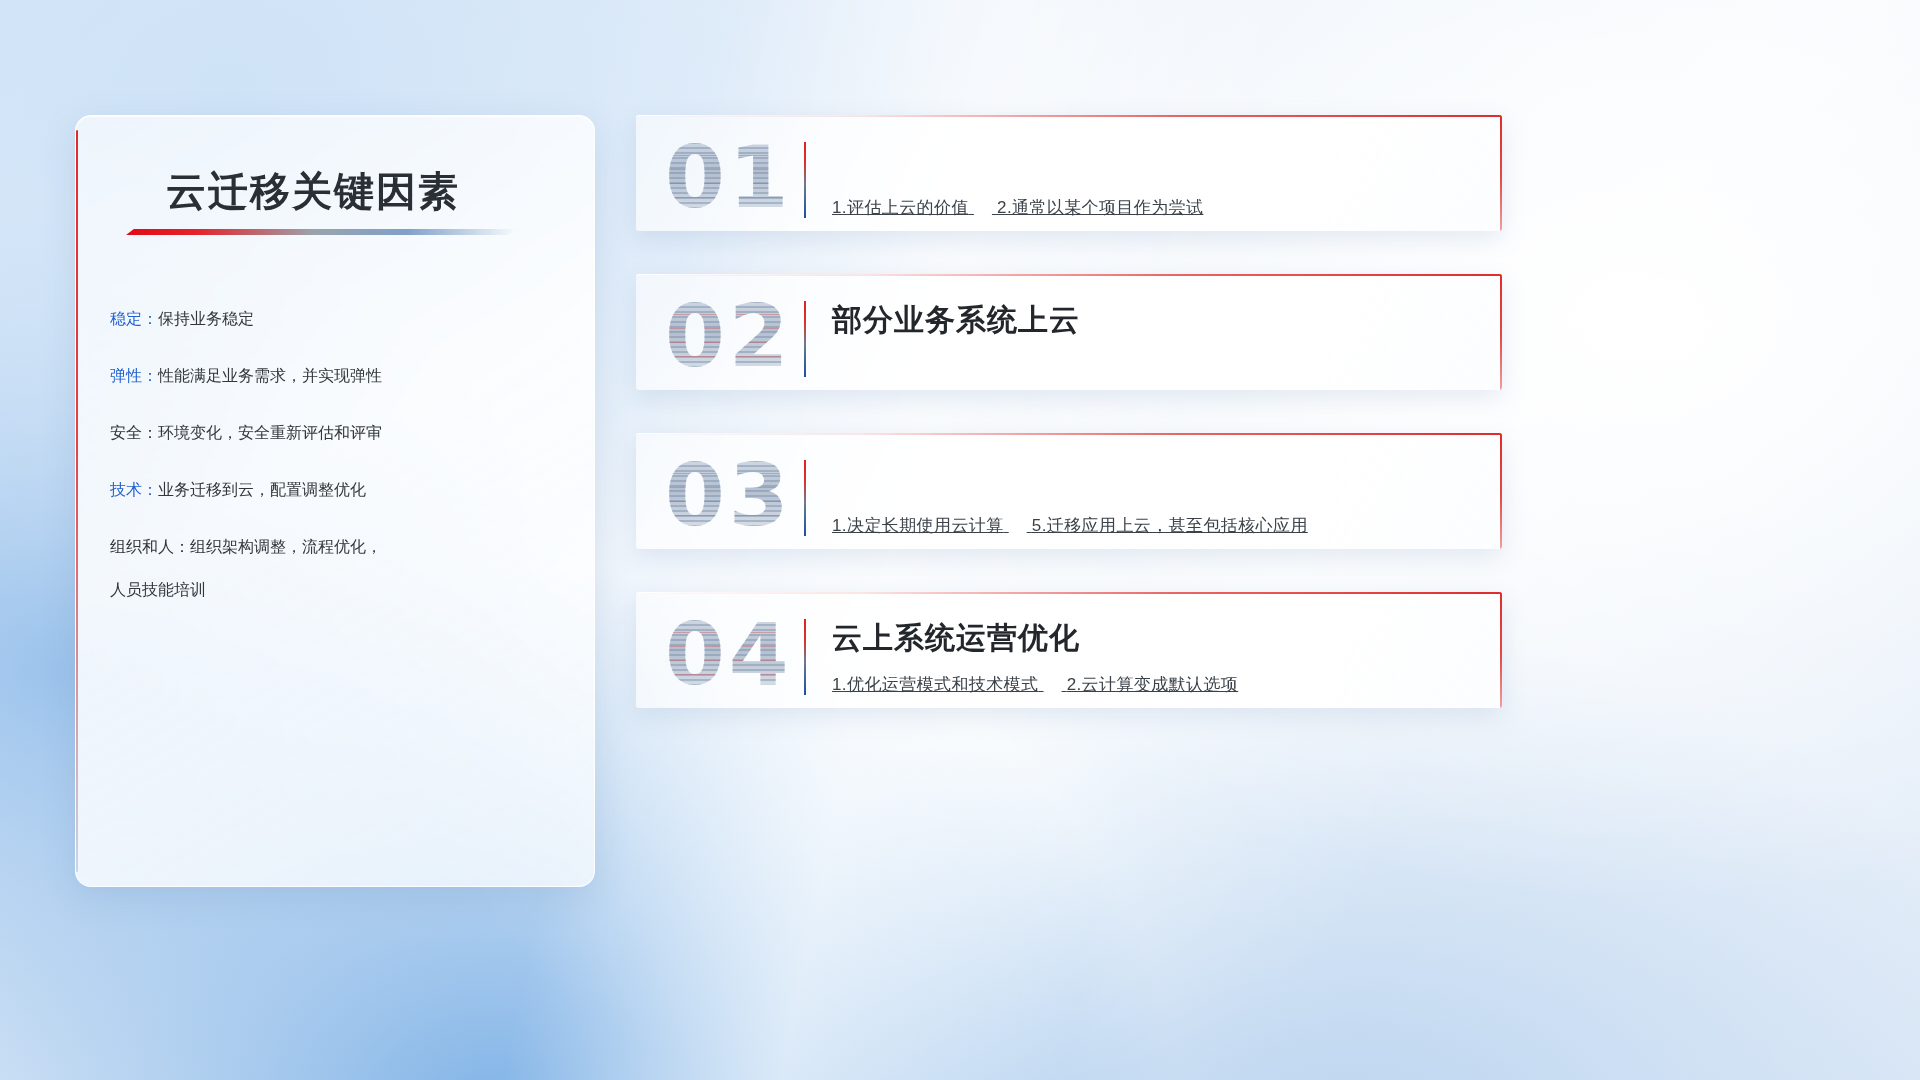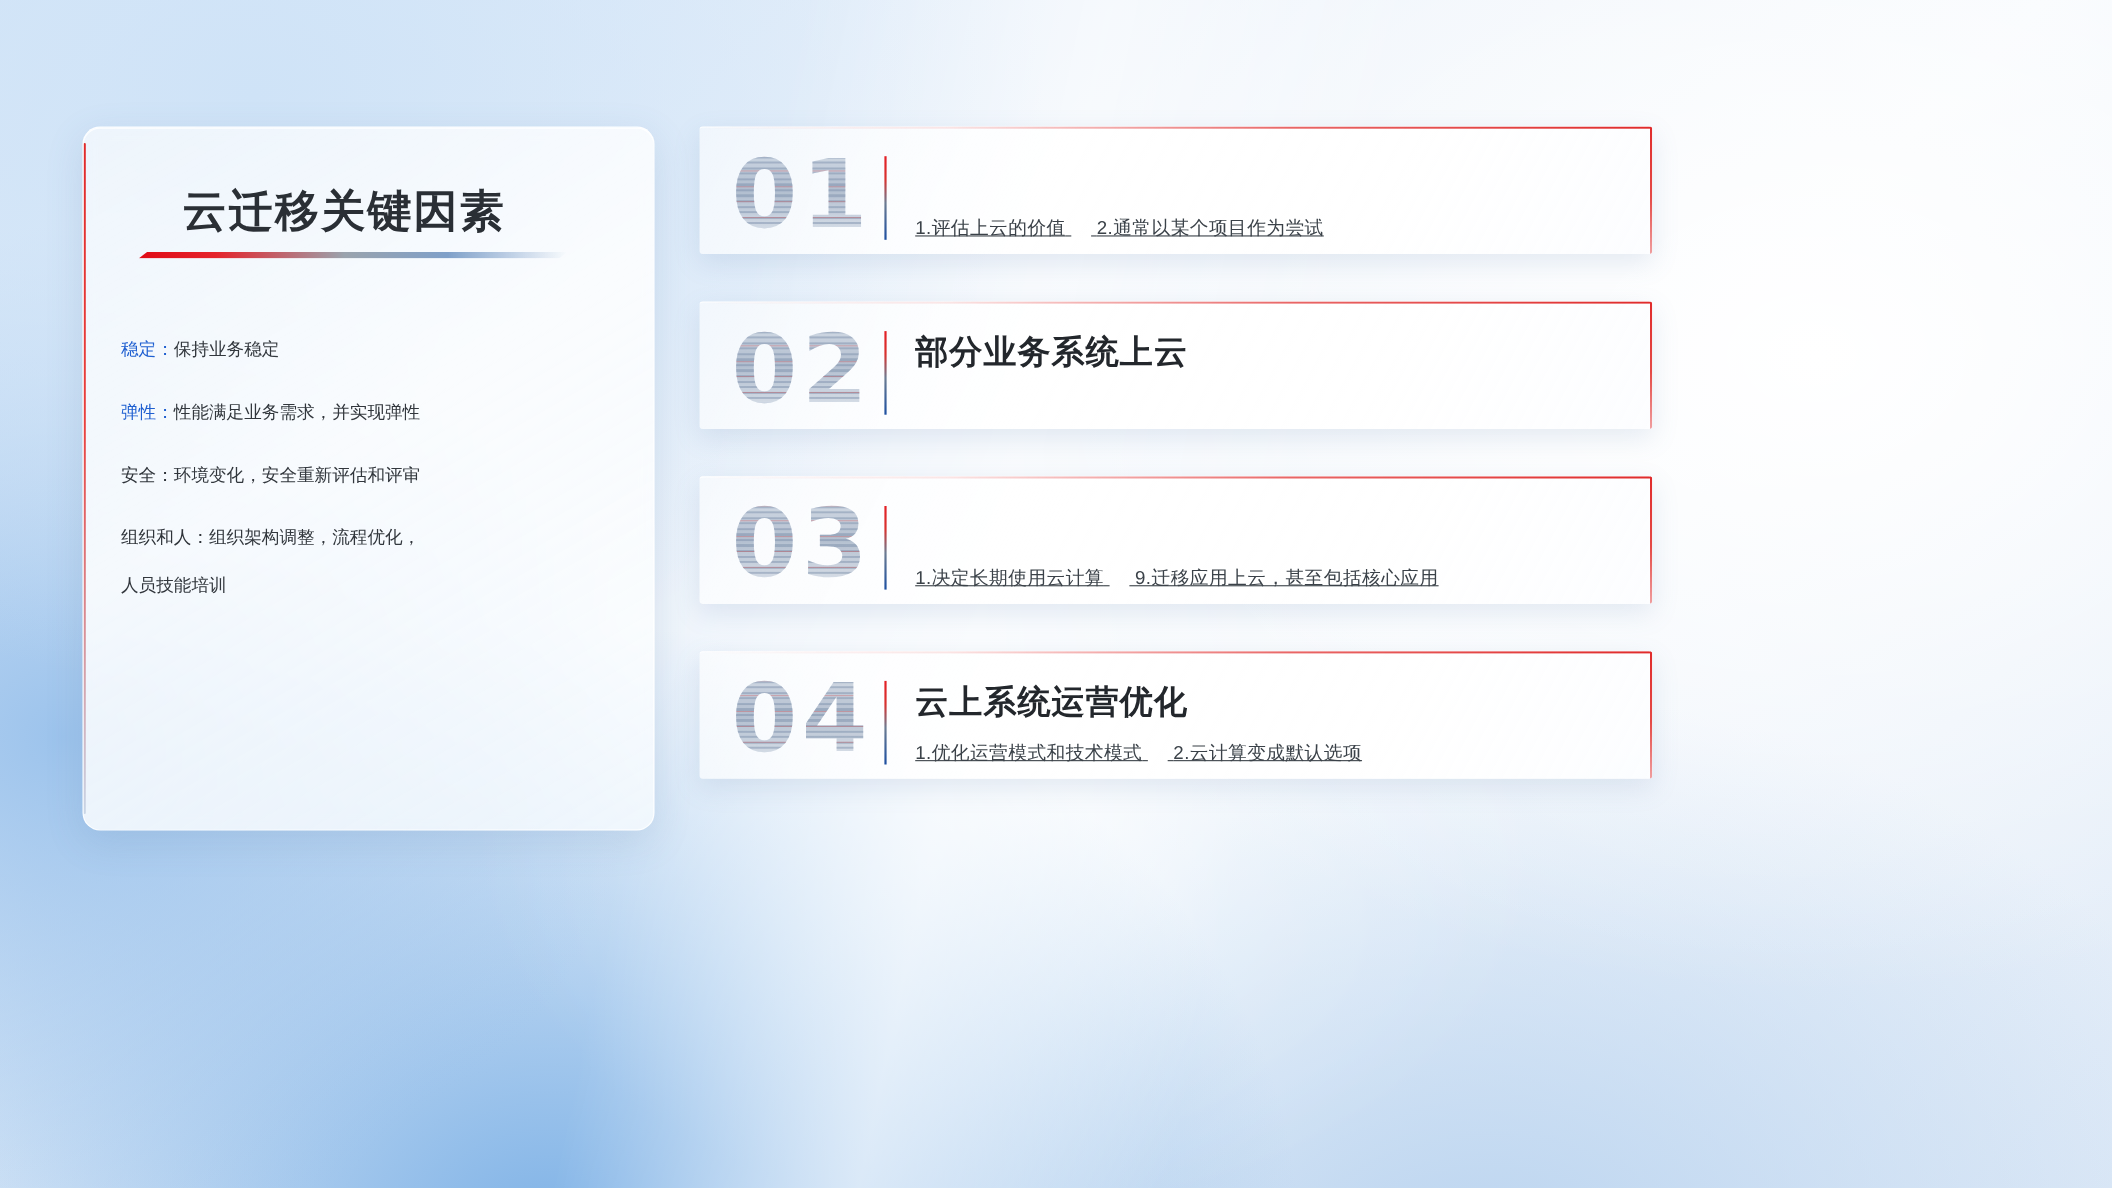--- a/index.html
+++ b/index.html
@@ -25,21 +25,21 @@
   .bg-sheen{
     position:absolute; inset:0;
     background:
       linear-gradient(102deg, rgba(255,255,255,0) 34%, rgba(255,255,255,.55) 47%, rgba(255,255,255,0) 60%),
       radial-gradient(700px 500px at 48% 70%, rgba(190,212,240,.45), rgba(190,212,240,0) 70%);
     mix-blend-mode:screen;
   }
 
   
   .left-panel{
-    position:absolute; left:75px; top:115px; width:520px; height:640px;
+    position:absolute; left:75px; top:115px; width:520px; height:772px;
     border-radius:16px;
     background:linear-gradient(150deg, rgba(255,255,255,.62) 0%, rgba(255,255,255,.86) 45%, rgba(250,253,255,.74) 100%);
     backdrop-filter:blur(6px);
     border:1px solid rgba(255,255,255,.85);
     box-shadow:0 10px 34px rgba(88,125,170,.16), inset 0 1px 0 rgba(255,255,255,.9);
     overflow:hidden;
   }
   .left-panel::before{
     content:""; position:absolute; left:0; top:14px; bottom:14px; width:2px;
     background:linear-gradient(180deg,#e02b2b 0%, #e8413f 42%, #c9d6e6 100%);
@@ -147,20 +147,24 @@
     </div>
     <div class="kv-row">
       <span class="kv-label accent">弹性：</span>
       <span class="kv-text">性能满足业务需求，并实现弹性</span>
     </div>
     <div class="kv-row">
       <span class="kv-label plain">安全：</span>
       <span class="kv-text">环境变化，安全重新评估和评审</span>
     </div>
     <div class="kv-row">
+      <span class="kv-label accent">技术：</span>
+      <span class="kv-text">业务迁移到云，配置调整优化</span>
+    </div>
+    <div class="kv-row">
       <span class="kv-label plain">组织和人：</span>
       <span class="kv-text">组织架构调整，流程优化，</span>
     </div>
     <div class="kv-row kv-cont">
       <span class="kv-text">人员技能培训</span>
     </div>
   </div>
 </section>
 
 <section class="cards">
@@ -183,21 +187,21 @@
     <h2 class="card-title">部分业务系统上云</h2>
   </article>
 
   <article class="card">
     <div class="card-num">03</div>
     <div class="card-num-tint">03</div>
     <div class="card-divider"></div>
     <p class="card-desc">
       <span>1.决定长期使用云计算</span>
       <span class="gap"></span>
-      <span>9.迁移应用上云，甚至包括核心应用</span>
+      <span>5.迁移应用上云，甚至包括核心应用</span>
     </p>
   </article>
 
   <article class="card">
     <div class="card-num">04</div>
     <div class="card-num-tint">04</div>
     <div class="card-divider"></div>
     <h2 class="card-title">云上系统运营优化</h2>
     <p class="card-desc">
       <span>1.优化运营模式和技术模式</span>

